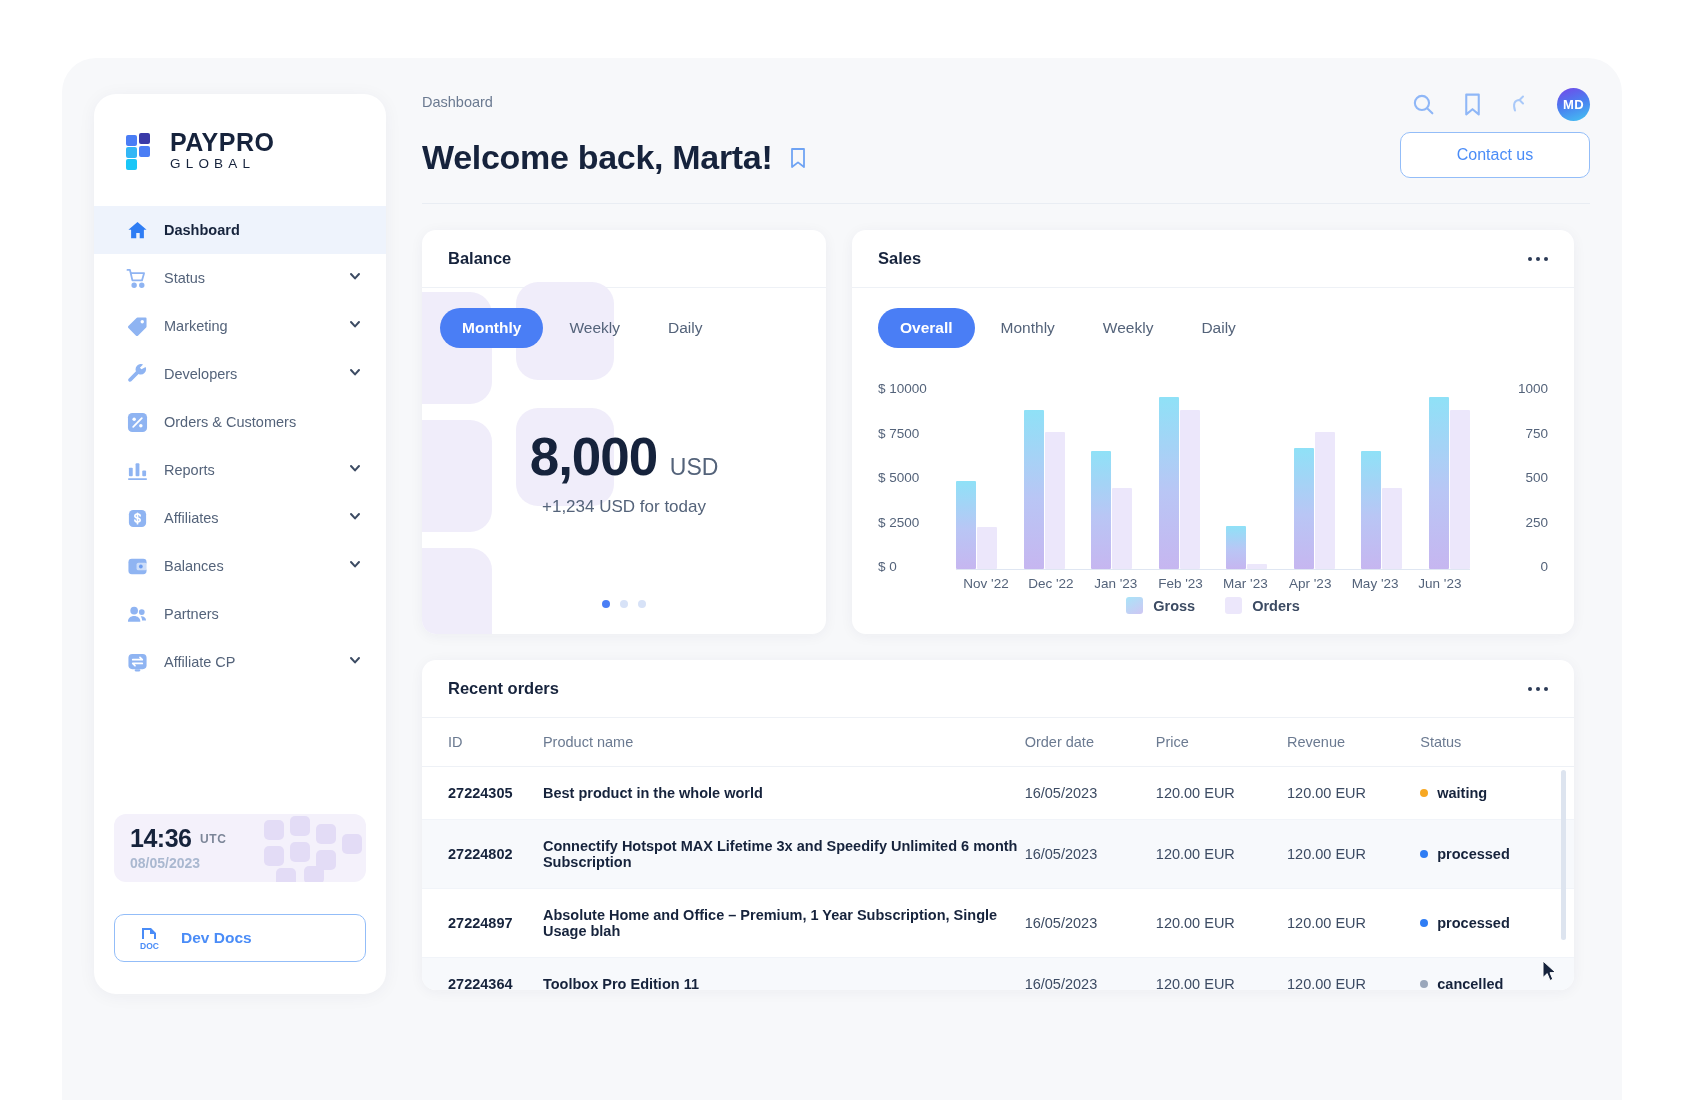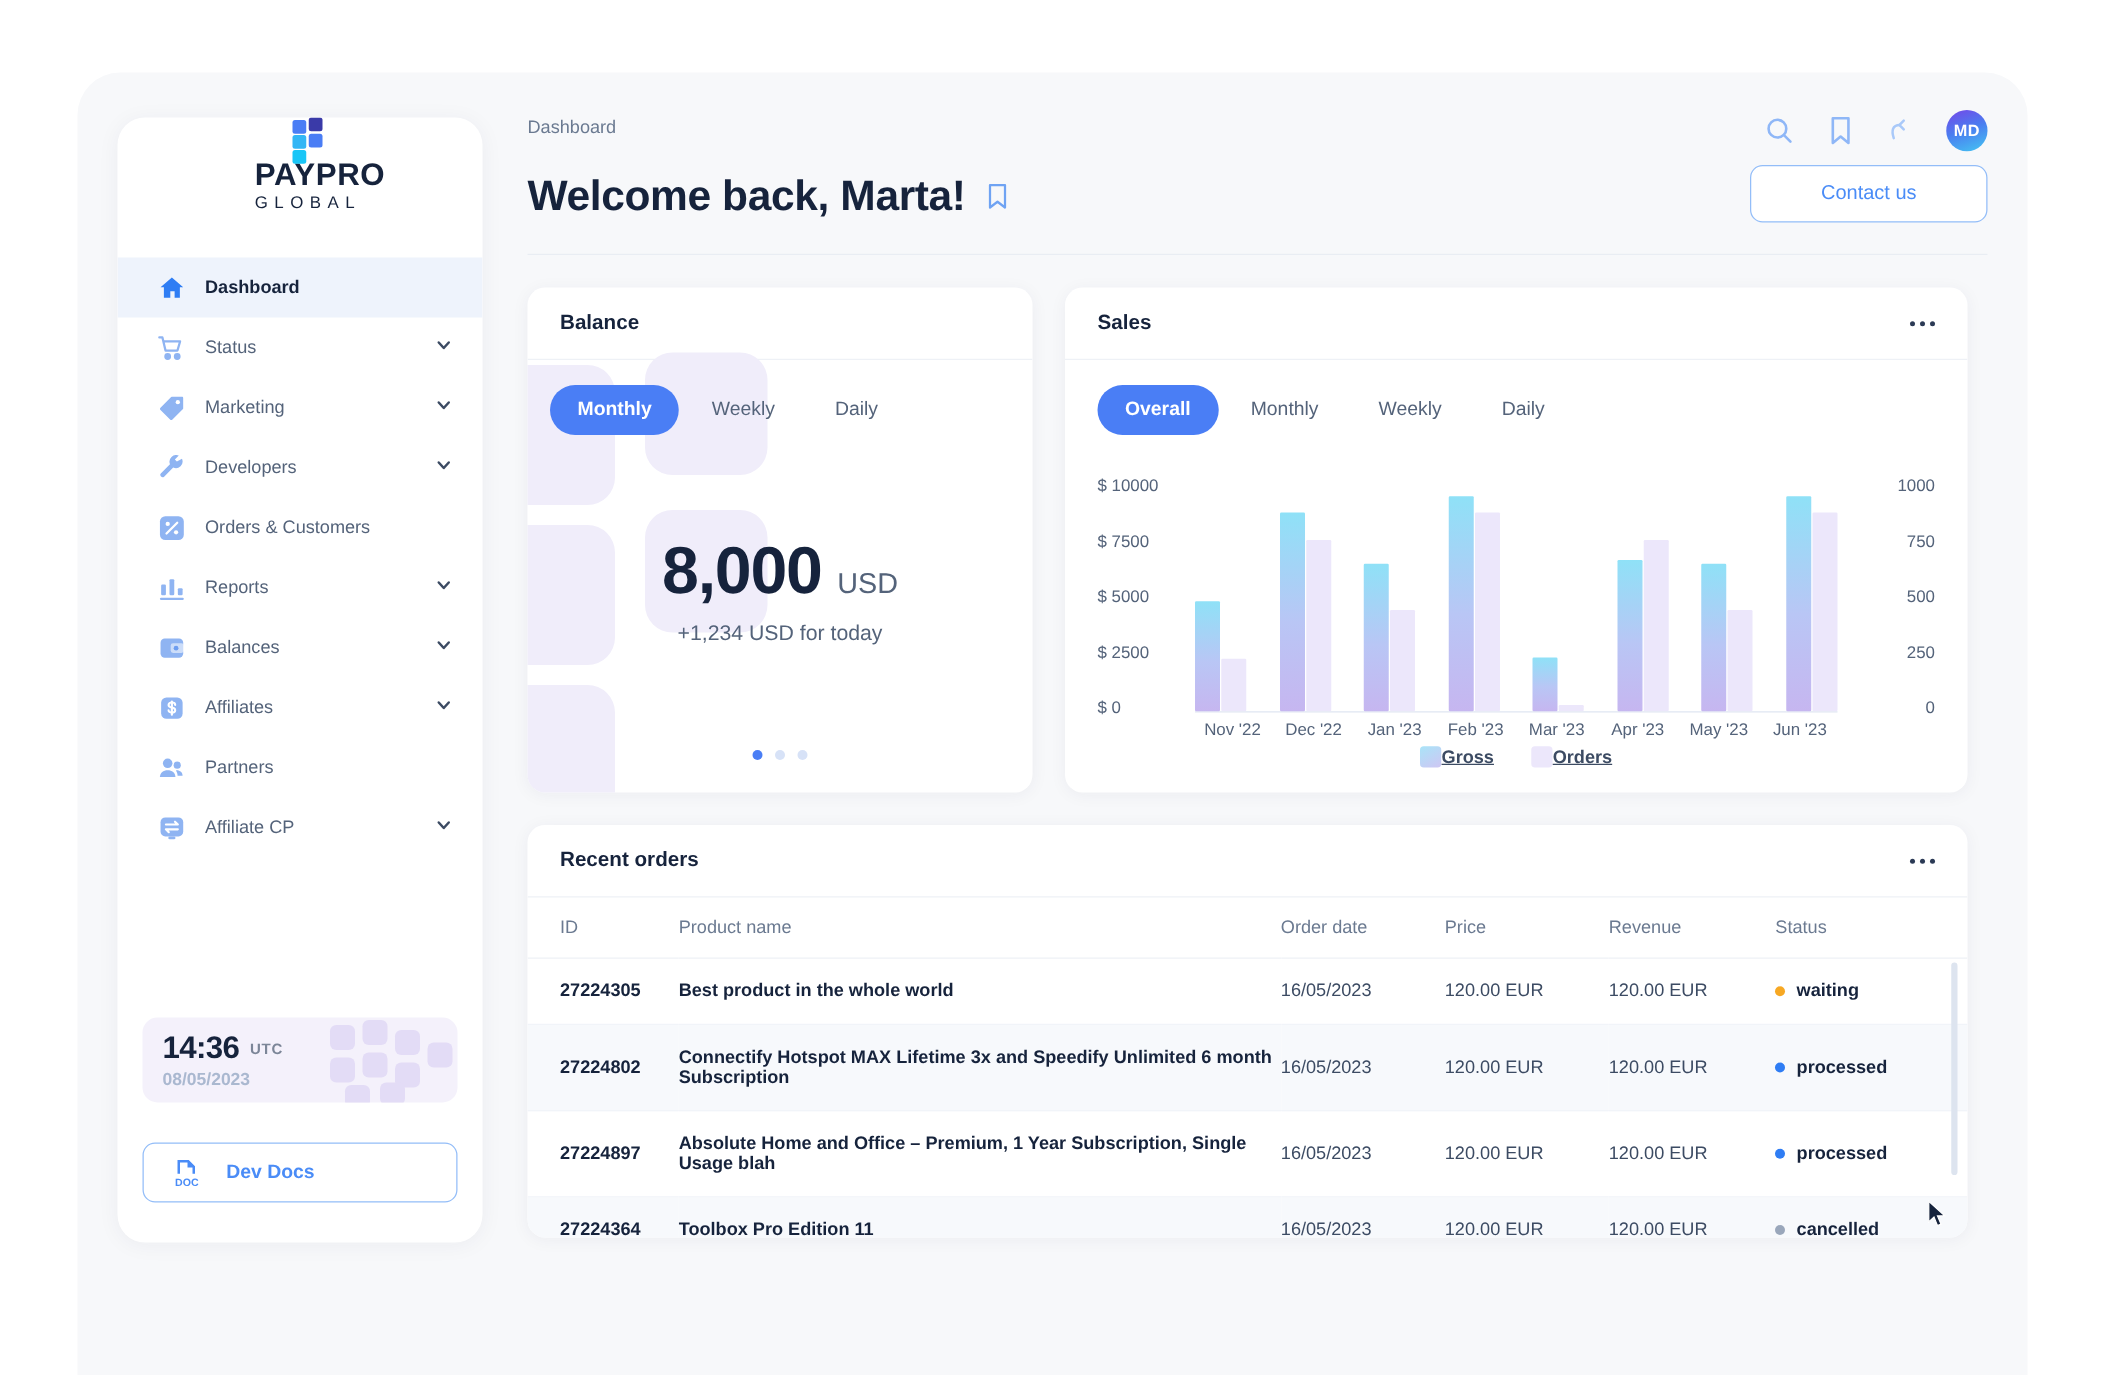--- a/index.html
+++ b/index.html
@@ -27,21 +27,20 @@
     width: 292px; height: 900px;
     background: #ffffff;
     border-radius: 22px;
     box-shadow: 0 2px 18px rgba(30,45,80,0.05);
     overflow: hidden;
   }
   .logo-wrap {
     height: 112px;
     display: flex; align-items: center;
     padding-left: 32px;
-    flex-direction: column;
   }
   .logo-mark {
     width: 34px; height: 34px;
     position: relative;
     margin-right: 10px;
   }
   .logo-mark i {
     position: absolute;
     display: block;
     border-radius: 2px;
@@ -274,21 +273,21 @@
     position: absolute; left: 78px; right: 78px; top: 192px;
     display: flex; justify-content: space-between;
   }
   #xlabels span {
     font-size: 13.5px; color: #54637a; width: 60px; text-align: center;
   }
   #legend {
     position: absolute; left: 0; right: 0; bottom: 20px;
     display: flex; justify-content: center; gap: 30px; align-items: center;
   }
-  .leg { display: flex; align-items: center; font-size: 14.5px; font-weight: 700; color: #3c4b63; text-decoration: underline; }
+  .leg { display: flex; align-items: center; gap: 10px; font-size: 14.5px; font-weight: 700; color: #3c4b63; }
   .swatch { width: 17px; height: 17px; border-radius: 3px; display:block; }
 
   
   #orders-card {
     margin-top: 26px;
     width: 1152px;
     height: 330px;
     background: #fff;
     border-radius: 14px;
     box-shadow: 0 2px 14px rgba(30,45,80,0.05);
@@ -410,39 +409,39 @@
             </svg>
           </span>
           <span class="nav-label">Reports</span>
           <span><svg class="chev" viewBox="0 0 14 14" fill="none" stroke="#3c4b63" stroke-width="2" stroke-linecap="round" stroke-linejoin="round">
               <path d="M3 5 L7 9.4 L11 5"></path>
             </svg></span>
         </div>
         <div class="nav-item">
           <span class="nav-icon">
             <svg width="21" height="21" viewBox="0 0 22 22">
+              <rect x="2" y="2" width="18" height="18" rx="4.5" fill="#8fb4f2"></rect>
+              <path d="M11 5.5 v11" stroke="#fff" stroke-width="1.8" stroke-linecap="round"></path>
+              <path d="M13.8 8.3 c0-1.3-1.3-2-2.8-2s-2.8.8-2.8 2 1.3 1.9 2.8 2.2 2.8.8 2.8 2.2-1.3 2-2.8 2-2.8-.8-2.8-2" stroke="#fff" stroke-width="1.7" fill="none" stroke-linecap="round"></path>
+            </svg>
+          </span>
+          <span class="nav-label">Affiliates</span>
+          <span><svg class="chev" viewBox="0 0 14 14" fill="none" stroke="#3c4b63" stroke-width="2" stroke-linecap="round" stroke-linejoin="round">
+              <path d="M3 5 L7 9.4 L11 5"></path>
+            </svg></span>
+        </div>
+        <div class="nav-item">
+          <span class="nav-icon">
+            <svg width="21" height="21" viewBox="0 0 22 22">
               <rect x="1.5" y="3" width="19" height="16" rx="3.5" fill="#8fb4f2"></rect>
               <rect x="10" y="7" width="11" height="8" rx="2" fill="#fff" opacity="0.55"></rect>
               <circle cx="14.5" cy="11" r="2" fill="#6d9df0"></circle>
             </svg>
           </span>
           <span class="nav-label">Balances</span>
-          <span><svg class="chev" viewBox="0 0 14 14" fill="none" stroke="#3c4b63" stroke-width="2" stroke-linecap="round" stroke-linejoin="round">
-              <path d="M3 5 L7 9.4 L11 5"></path>
-            </svg></span>
-        </div>
-        <div class="nav-item">
-          <span class="nav-icon">
-            <svg width="21" height="21" viewBox="0 0 22 22">
-              <rect x="2" y="2" width="18" height="18" rx="4.5" fill="#8fb4f2"></rect>
-              <path d="M11 5.5 v11" stroke="#fff" stroke-width="1.8" stroke-linecap="round"></path>
-              <path d="M13.8 8.3 c0-1.3-1.3-2-2.8-2s-2.8.8-2.8 2 1.3 1.9 2.8 2.2 2.8.8 2.8 2.2-1.3 2-2.8 2-2.8-.8-2.8-2" stroke="#fff" stroke-width="1.7" fill="none" stroke-linecap="round"></path>
-            </svg>
-          </span>
-          <span class="nav-label">Affiliates</span>
           <span><svg class="chev" viewBox="0 0 14 14" fill="none" stroke="#3c4b63" stroke-width="2" stroke-linecap="round" stroke-linejoin="round">
               <path d="M3 5 L7 9.4 L11 5"></path>
             </svg></span>
         </div>
         <div class="nav-item">
           <span class="nav-icon">
             <svg width="22" height="21" viewBox="0 0 22 22" fill="#8fb4f2">
               <circle cx="8" cy="7" r="4"></circle>
               <circle cx="16" cy="8.5" r="3"></circle>
               <path d="M1.5 18.5 c0-3.6 2.9-5.8 6.5-5.8 s6.5 2.2 6.5 5.8 z"></path>

